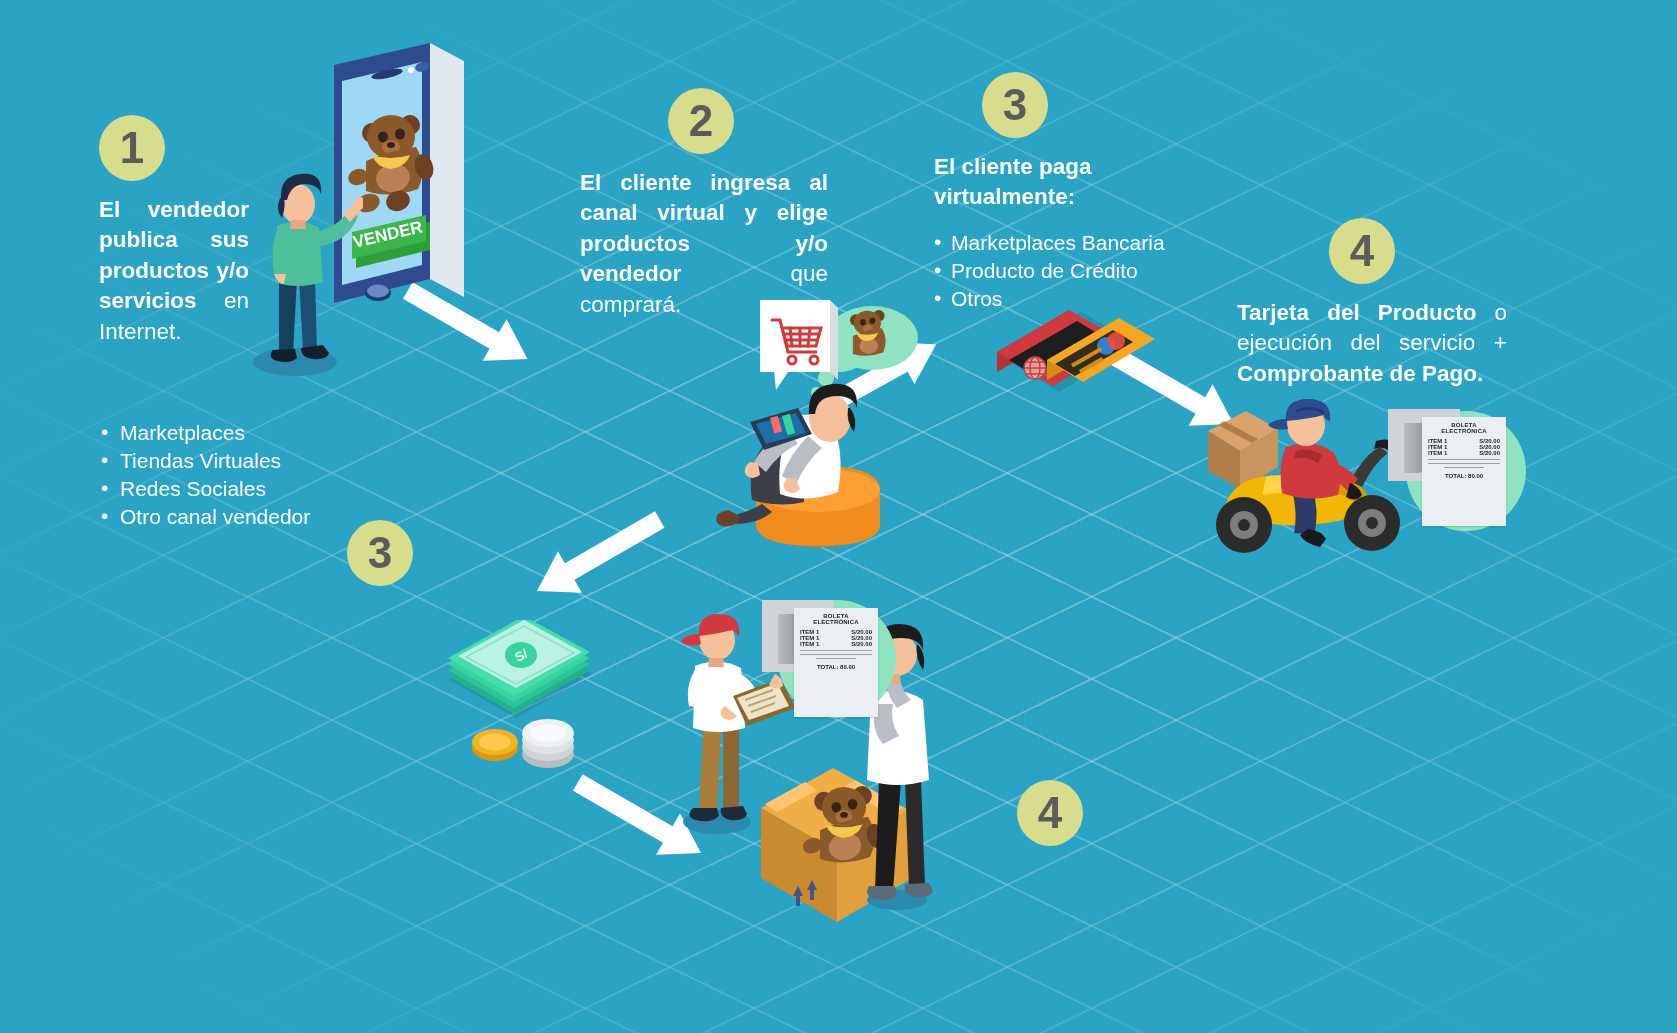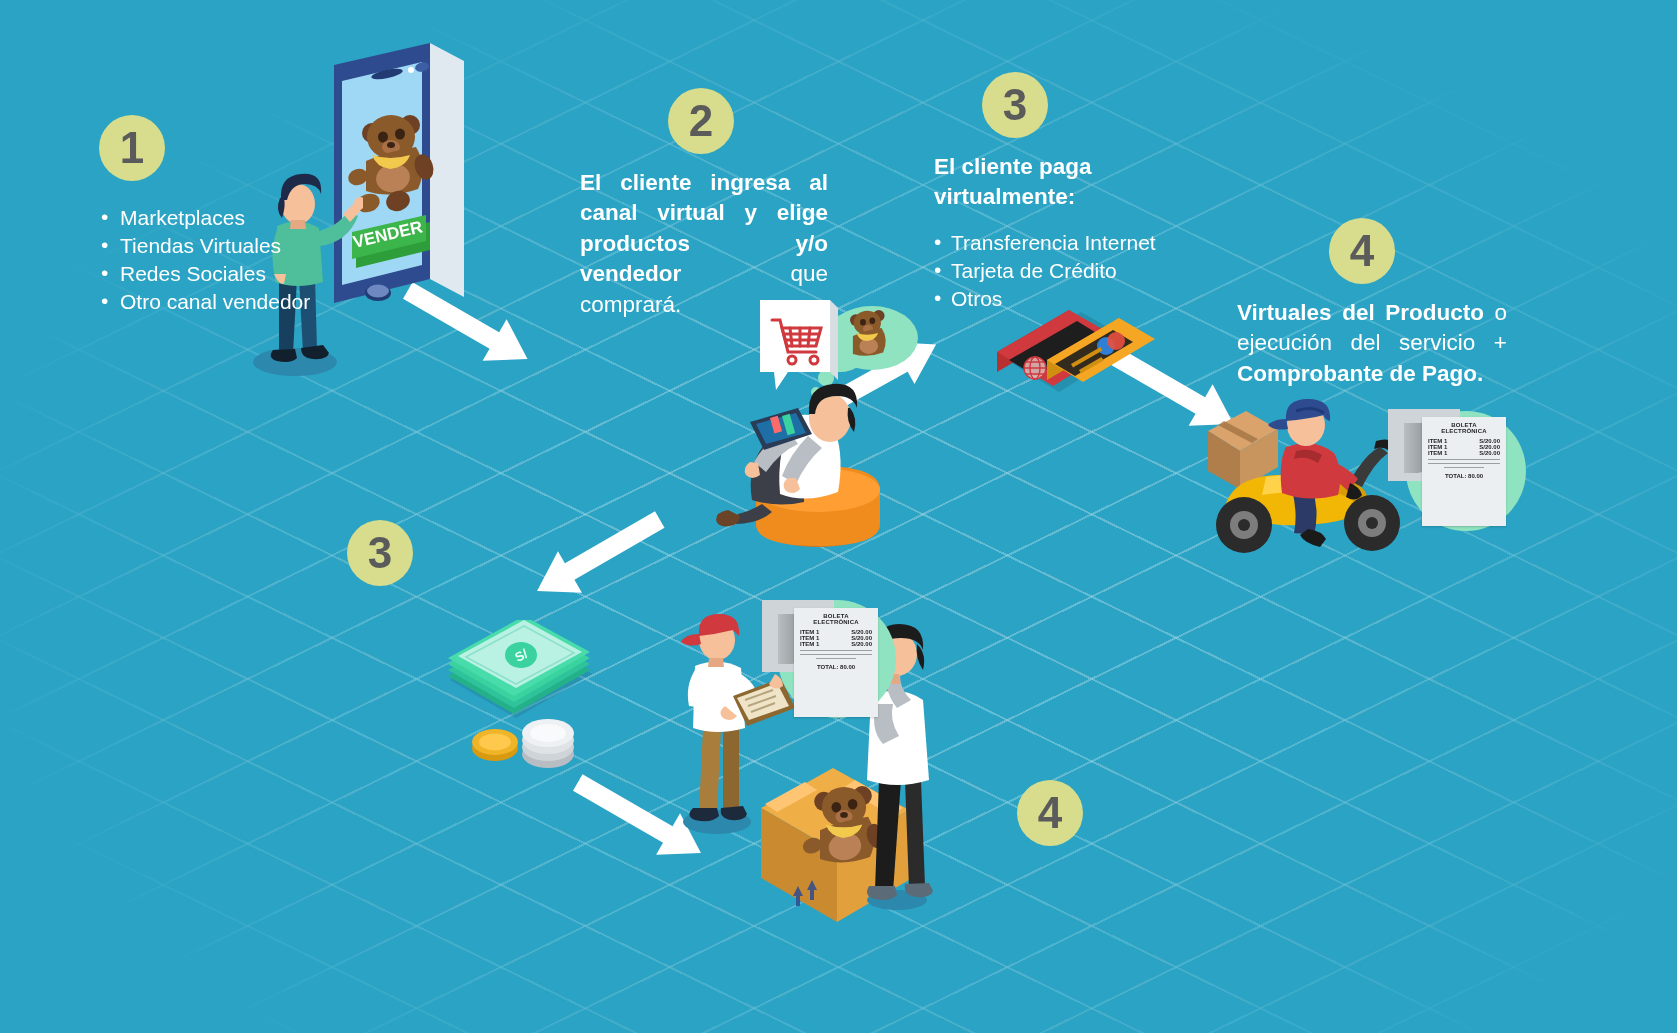--- a/index.html
+++ b/index.html
@@ -68,21 +68,21 @@
     content: "•";
     position: absolute; left: 2px; top: -1px;
     font-size: 21px;
   }
   .bullets.tight li { padding-left: 17px; }
   .bullets.tight li:before { left: 0; }
 
   
   #step1 { left: 99px;  top: 115px; }
   #step1 .headline { max-width: 150px; }
-  #step1 .bullets { margin-top: 23px; }
+  #step1 .bullets { margin-top: 72px; }
   #step2 { left: 580px; top: 88px; }
   #step2 .headline { max-width: 248px; }
   #step3v { left: 934px; top: 72px; }
   #step3v .headline { max-width: 230px; }
   #step3v .bullets { margin-top: 16px; font-size: 21px; }
   #step4d { left: 1237px; top: 218px; }
   #step4d .headline { max-width: 270px; }
   #step3c { left: 295px; top: 520px; }
   #step3c .headline { max-width: 200px; }
   #step4p { left: 917px; top: 780px; }
@@ -547,20 +547,24 @@
       </div>
       <hr>
         <hr>
       <hr style="margin:3px 22px; width:40px;">
       <div class="tot" style="margin-top:5px;">TOTAL: 80.00</div>
     </div>
   </div>
 
   <div class="step" id="step1">
     <div class="badge">1</div>
+    <div class="headline just">
+      <span class="b">El vendedor publica sus productos y/o servicios</span>
+      <span>en Internet.</span>
+    </div>
     <ul class="bullets">
       <li>Marketplaces</li>
       <li>Tiendas Virtuales</li>
       <li>Redes Sociales</li>
       <li>Otro canal vendedor</li>
     </ul>
   </div>
 
   <div class="step" id="step2">
     <div class="badge badge-center" style="margin-left:88px;">2</div>
@@ -569,30 +573,30 @@
       <span>que comprará.</span>
     </div>
   </div>
 
   <div class="step" id="step3v">
     <div class="badge" style="margin-left:48px;">3</div>
     <div class="headline">
       <span class="b">El cliente paga virtualmente:</span>
     </div>
     <ul class="bullets tight">
-      <li>Transferencia Internet</li>
-      <li>Tarjeta de Crédito</li>
+      <li>Marketplaces Bancaria</li>
+      <li>Producto de Crédito</li>
       <li>Otros</li>
     </ul>
   </div>
 
   <div class="step" id="step4d">
     <div class="badge" style="margin-left:92px;">4</div>
     <div class="headline just">
-      <span class="b">Virtuales del Producto</span><span> o ejecución del servicio + </span><span class="b">Comprobante de Pago.</span>
+      <span class="b">Tarjeta del Producto</span><span> o ejecución del servicio + </span><span class="b">Comprobante de Pago.</span>
     </div>
   </div>
 
   <div class="step" id="step3c">
     <div class="badge" style="margin-left:52px;">3</div>
   </div>
 
   <div class="step" id="step4p">
     <div class="badge" style="margin-left:100px;">4</div>
   </div>

